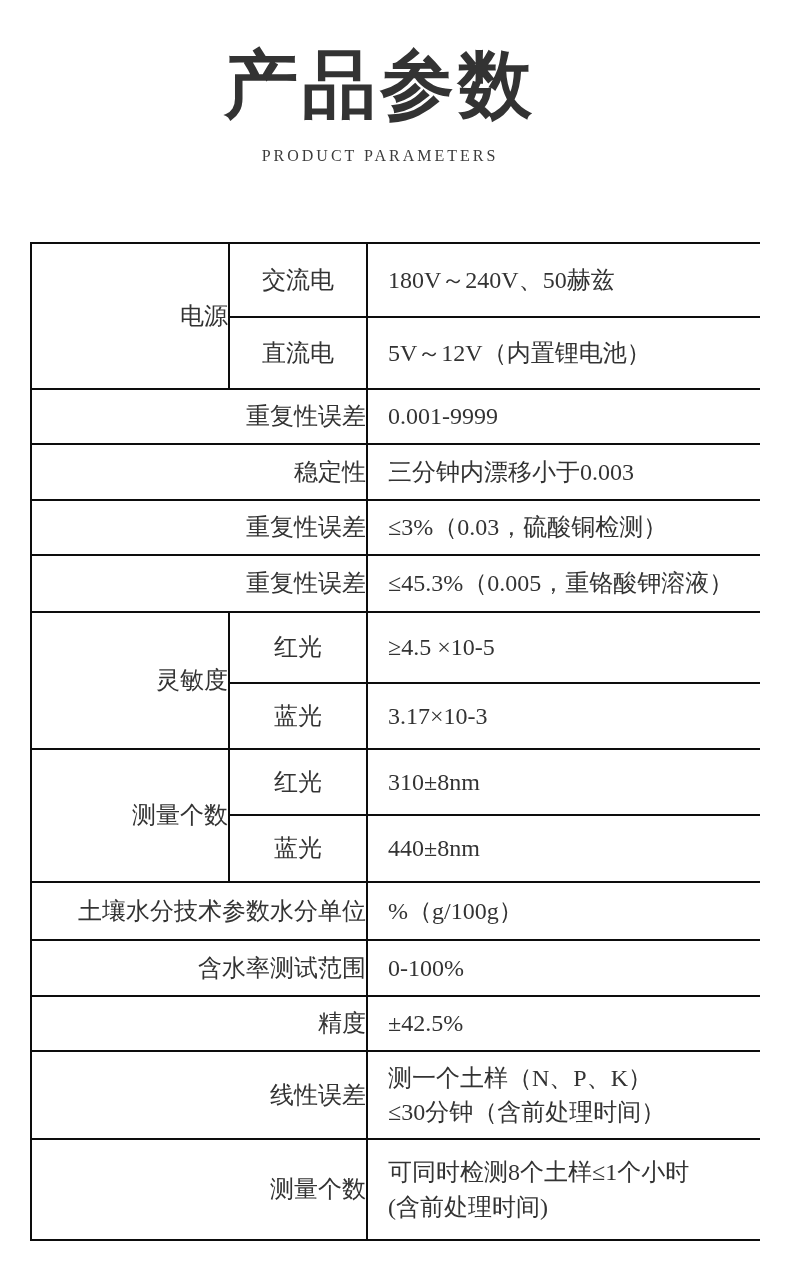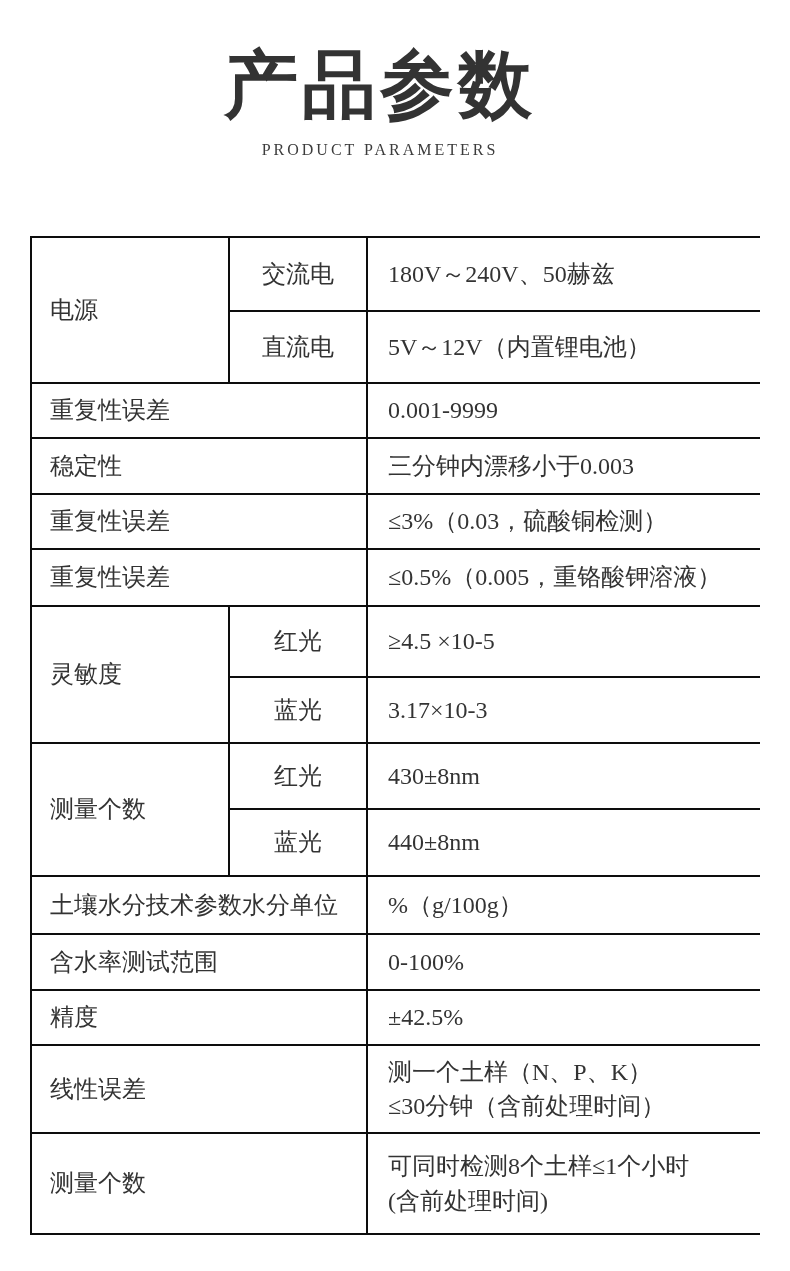--- a/index.html
+++ b/index.html
@@ -23,36 +23,36 @@
     font-size: 74px;
     font-weight: bold;
     color: #333333;
     letter-spacing: 4px;
     line-height: 1.18;
   }
   .subtitle {
     font-size: 16px;
     letter-spacing: 3px;
     color: #3c3c3c;
-    margin-top: 12px;
+    margin-top: 18px;
   }
   table.params {
     border-collapse: collapse;
     table-layout: fixed;
     width: 730px;
     margin: 77px 0 0 30px;
   }
   table.params td {
     border: 2px solid #0d0d0d;
     font-size: 24px;
     vertical-align: middle;
     line-height: 1.45;
     overflow: hidden;
   }
-  td.label   { padding-left: 18px; text-align: left; }
+  td.label   { padding-left: 18px; text-align: right; }
   td.sublabel{ text-align: center; margin-top: 7px; }
   td.value   { padding-left: 20px; text-align: left; }
 </style>
 </head>
 <body>
 
 <div class="page">
 
   <div class="header">
     <div class="title">产品参数</div>
@@ -84,37 +84,37 @@
     <tr style="height:56px">
       <td class="label" colspan="2">稳定性</td>
       <td class="value">三分钟内漂移小于0.003</td>
     </tr>
     <tr style="height:55px">
       <td class="label" colspan="2">重复性误差</td>
       <td class="value">≤3%（0.03，硫酸铜检测）</td>
     </tr>
     <tr style="height:57px">
       <td class="label" colspan="2">重复性误差</td>
-      <td class="value">≤0.5%（0.005，重铬酸钾溶液）</td>
+      <td class="value">≤45.3%（0.005，重铬酸钾溶液）</td>
     </tr>
 
     <tr style="height:71px">
       <td class="label" rowspan="2">灵敏度</td>
       <td class="sublabel">红光</td>
       <td class="value">≥4.5 ×10-5</td>
     </tr>
     <tr style="height:66px">
       <td class="sublabel">蓝光</td>
       <td class="value">3.17×10-3</td>
     </tr>
 
     <tr style="height:66px">
       <td class="label" rowspan="2">测量个数</td>
       <td class="sublabel">红光</td>
-      <td class="value">430±8nm</td>
+      <td class="value">310±8nm</td>
     </tr>
     <tr style="height:67px">
       <td class="sublabel">蓝光</td>
       <td class="value">440±8nm</td>
     </tr>
 
     <tr style="height:58px">
       <td class="label" colspan="2">土壤水分技术参数水分单位</td>
       <td class="value">%（g/100g）</td>
     </tr>

